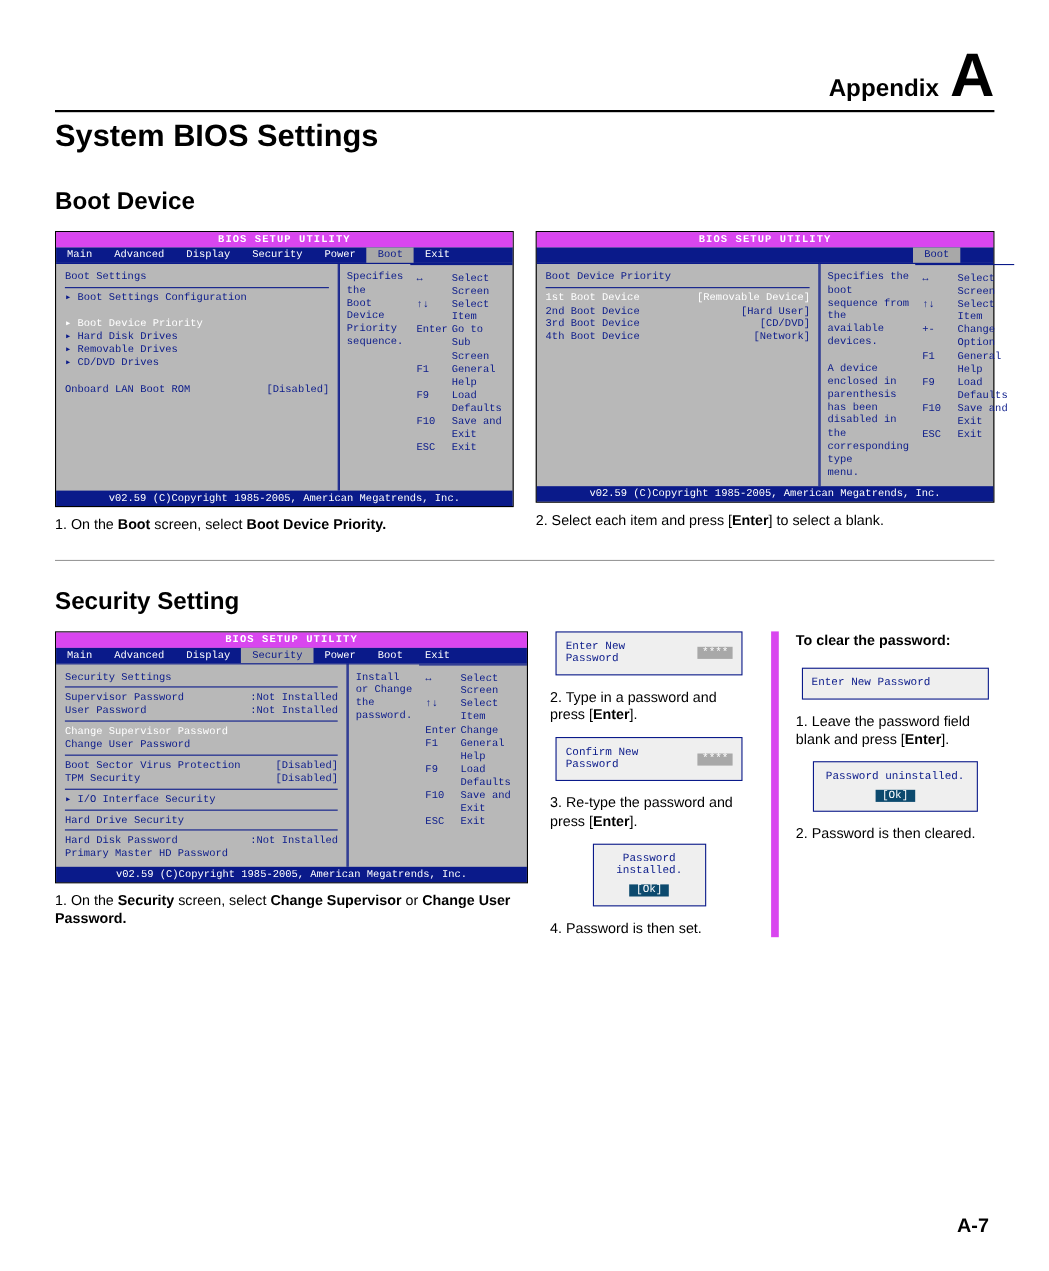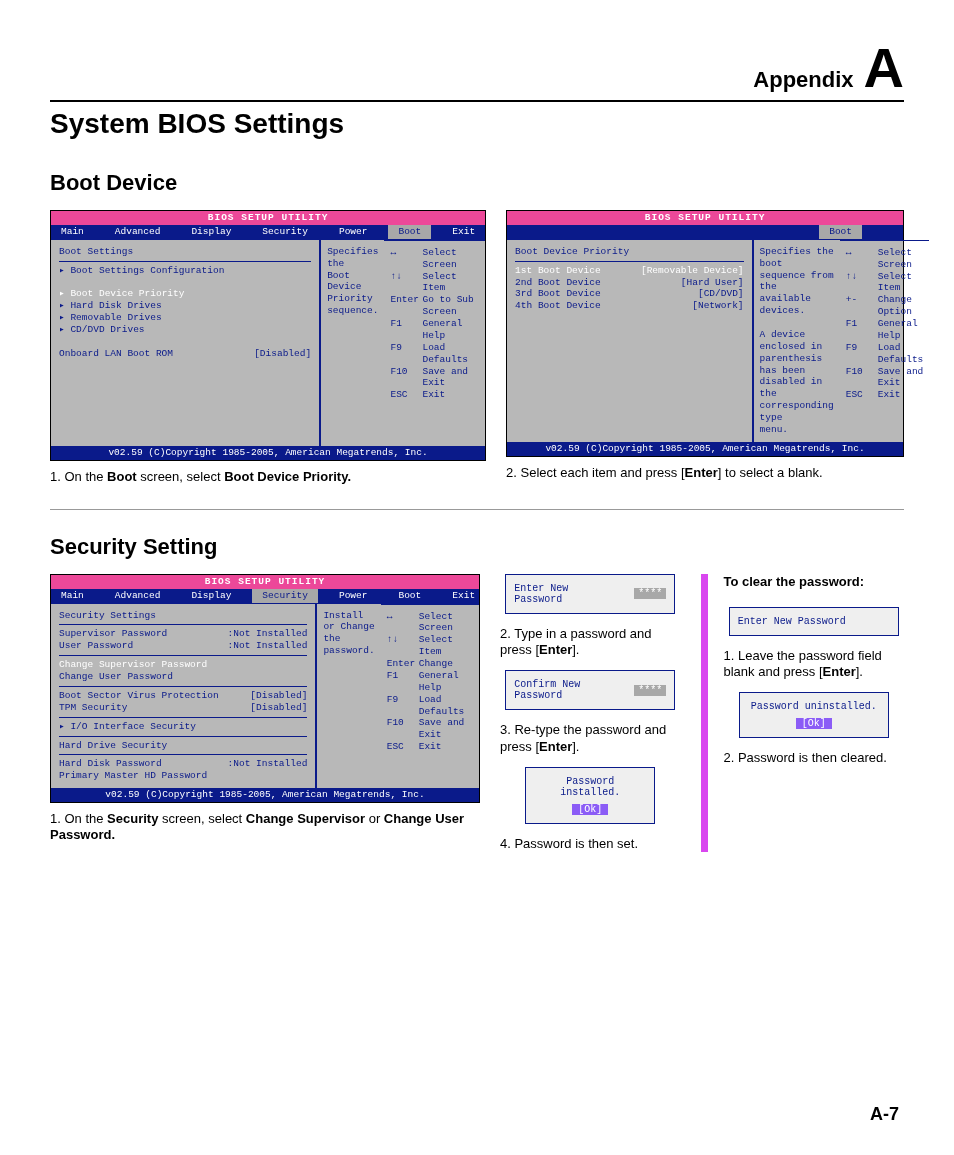--- a/index.html
+++ b/index.html
@@ -24,22 +24,22 @@
   .hr { border-top: 1px solid #999; margin: 24px 0; }
 
   .bios {
     width: 100%;
     background: #b8b8b8;
     font-family: "Courier New", monospace;
     font-size: 9.5px;
     line-height: 1.25;
     border: 1px solid #000;
   }
-  .bios-title { background: #ec4899; color: #fff; text-align: center; font-weight: bold; padding: 1px 0; letter-spacing: 1px; font-family: "Courier New", monospace; }
-  .bios-menu { background: #0a1a8a; color: #fff; display: flex; gap: 11px; font-family: "Courier New", monospace; }
+  .bios-title { background: #d946ef; color: #fff; text-align: center; font-weight: bold; padding: 1px 0; letter-spacing: 1px; font-family: "Courier New", monospace; }
+  .bios-menu { background: #0a1a8a; color: #fff; display: flex; gap: 0; font-family: "Courier New", monospace; }
   .bios-menu span { padding: 1px 10px; }
   .bios-menu .sel { background: #a8a8a8; color: #0a1a8a; }
   .bios-body { display: flex; }
   .bios-left { flex: 1; padding: 6px 8px; color: #0a1a8a; border: 1px solid #0a1a8a; border-left: none; border-bottom: none; }
   .bios-right { width: 38%; display: flex; flex-direction: row; border: 1px solid #0a1a8a; border-right: none; border-bottom: none; }
   .bios-right-top { flex: 1; padding: 6px 6px; color: #0a1a8a; }
   .bios-right-bot { padding: 6px 6px; color: #0a1a8a; border-top: 1px solid #0a1a8a; }
   .bios-footer { background: #0a1a8a; color: #fff; text-align: center; padding: 1px 0; font-family: "Courier New", monospace; }
   .bios .hl { color: #fff; }
   .bios .line { white-space: pre; }
@@ -56,21 +56,21 @@
     font-size: 10px;
     color: #0a1a8a;
     display: flex; align-items: center; justify-content: space-between;
     background: #efefef;
     width: 170px;
     margin: 0 auto;
     gap: 12px;
   }
   .minibox .pwfield { background: #a8a8a8; color: #fff; padding: 0 4px; font-family: "Courier New", monospace; }
   .minibox-vert { flex-direction: column; gap: 6px; align-items: center; text-align: center; }
-  .minibox .okbtn { background: #8b5cf6; color: #fff; padding: 0 6px; font-family: "Courier New", monospace; }
+  .minibox .okbtn { background: #0c4a6e; color: #fff; padding: 0 6px; font-family: "Courier New", monospace; }
   .step { line-height: 1.25; }
   .sec-right .step-hd { font-weight: bold; margin-bottom: 6px; }
 
   .page-num { position: absolute; bottom: 30px; right: 55px; font-size: 18px; font-weight: bold; }
 </style>
 </head>
 <body>
 
 <div class="header">
   <span class="appendix-label">Appendix</span>
@@ -303,21 +303,21 @@
     <div class="minibox">
       <span>Enter New Password</span>
       <span class="pwfield">****</span>
     </div>
     <div class="step"><span>2. Type in a password and press [</span><b>Enter</b><span>].</span></div>
     <div class="minibox">
       <span>Confirm New Password</span>
       <span class="pwfield">****</span>
     </div>
     <div class="step"><span>3. Re-type the password and press [</span><b>Enter</b><span>].</span></div>
-    <div class="minibox minibox-vert" style="width:130px;">
+    <div class="minibox minibox-vert" style="width:103px;">
       <span>Password installed.</span>
       <span class="okbtn">[Ok]</span>
     </div>
     <div class="step">4. Password is then set.</div>
   </div>
 
   <div class="sec-right" style="border-left:7px solid #d946ef;padding-left:16px;">
     <div class="step-hd">To clear the password:</div>
     <div class="minibox">
       <span>Enter New Password</span>

